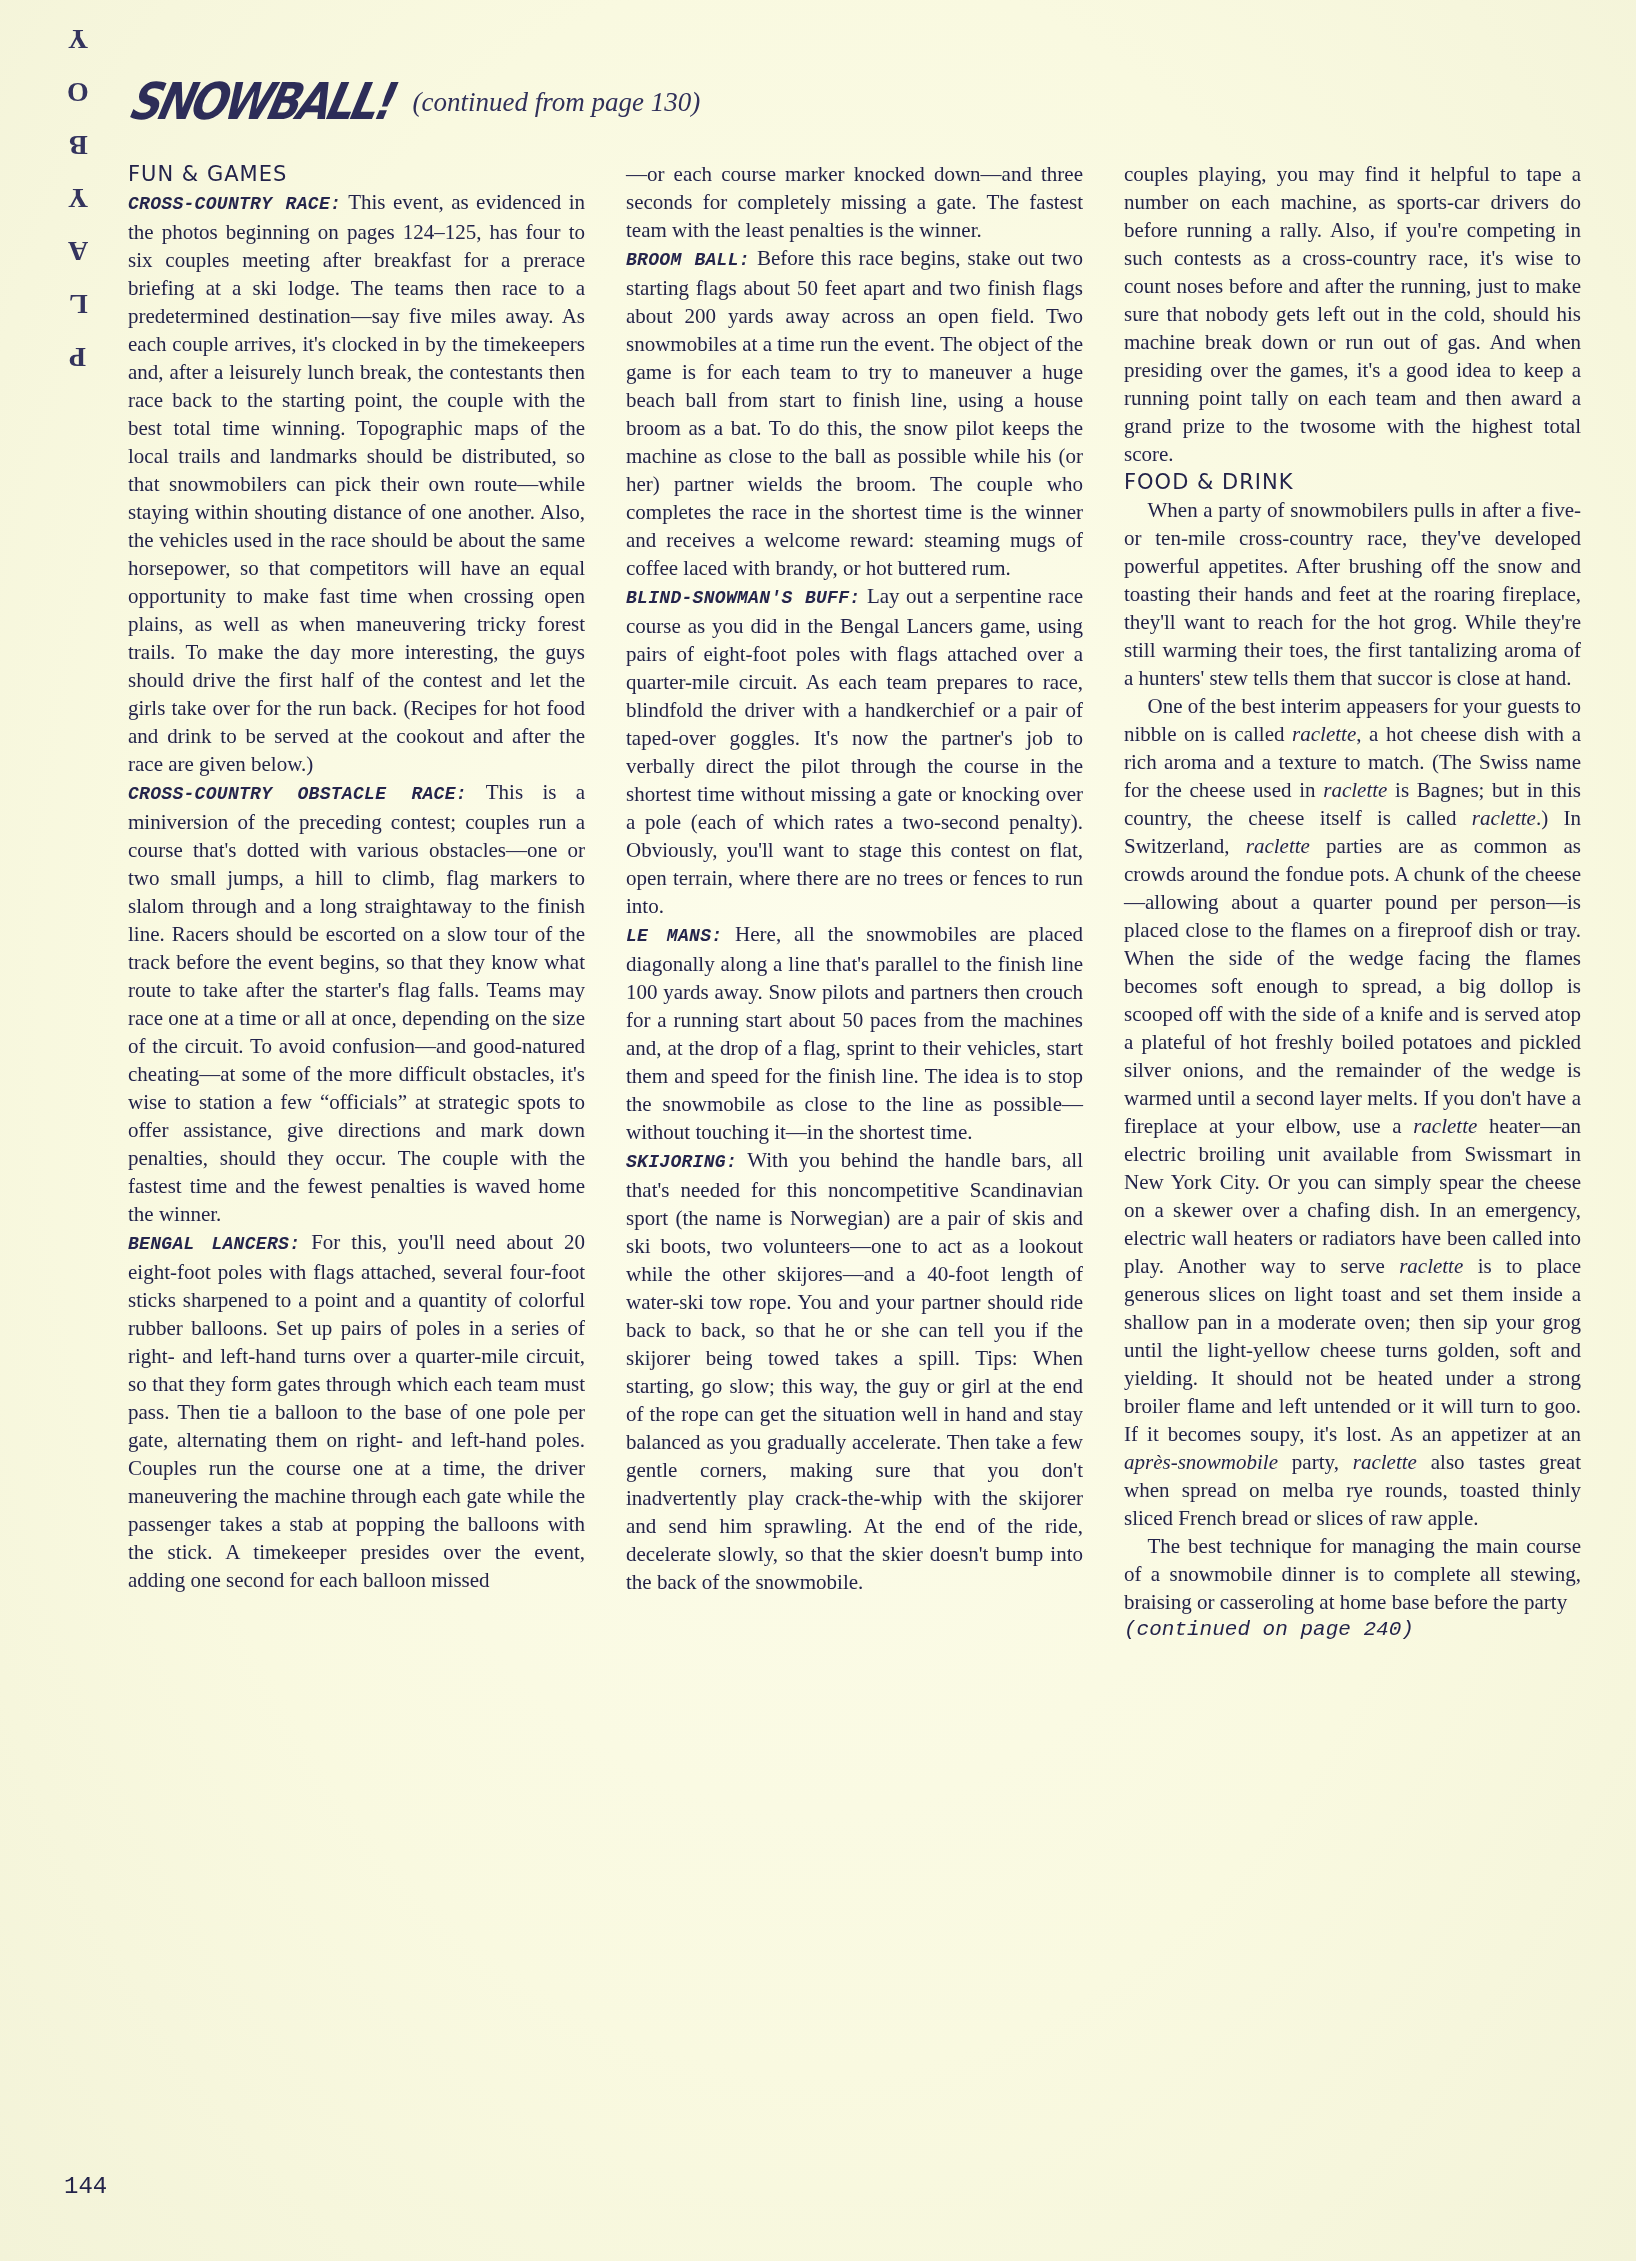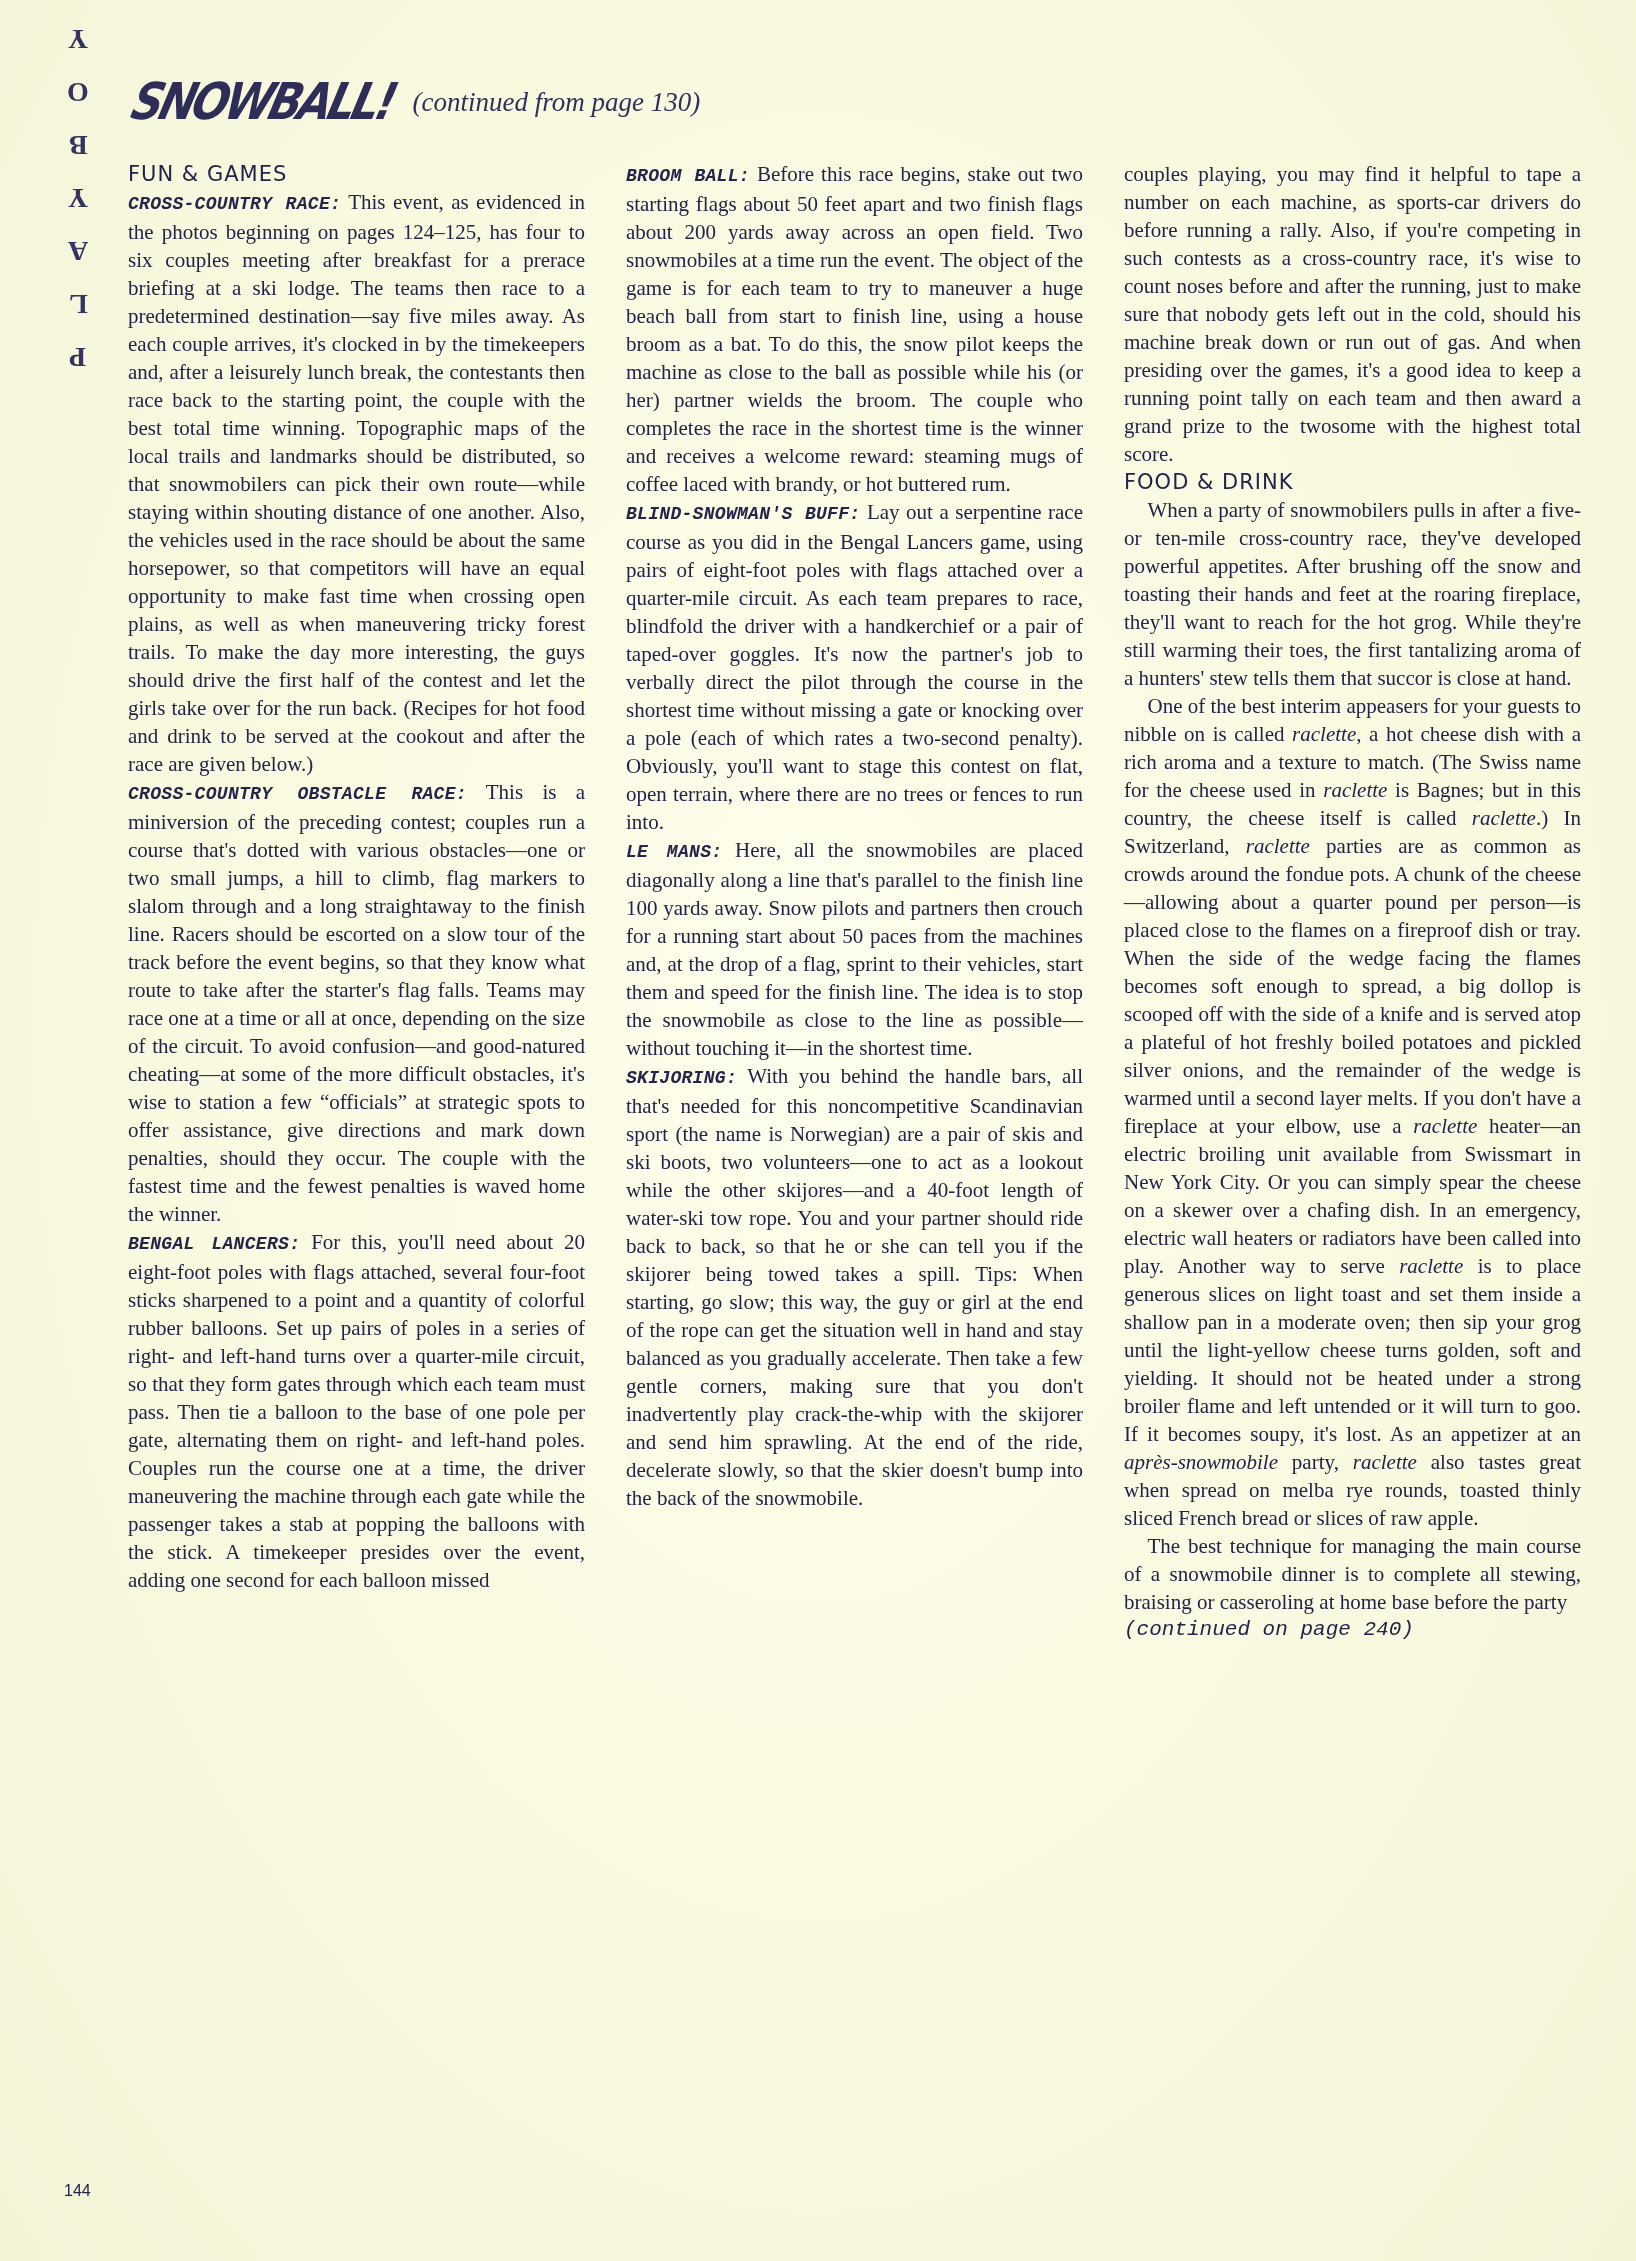--- a/index.html
+++ b/index.html
@@ -125,23 +125,23 @@
   i, .ital { font-style: italic; }
 
   
   #col1 { padding-top: 0; }
   #col1 .lead { margin-top: 0; }
 
   .pagenum {
     position: absolute;
     left: 64px;
     bottom: 61px;
-    font-size: 16px;
+    font-size: 24px;
     color: #23234a;
-    font-family: Liberation Sans, sans-serif;
+    font-family: Liberation Mono, monospace;
   }
   .contnext {
     text-align: right;
     font-style: italic;
     font-size: 21px;
     color: #23234a;
     margin-top: 2.8px;
     font-family: Liberation Mono, monospace;
   }
 </style>
@@ -172,20 +172,21 @@
       <p class="sectionhead gap-before gap-after">FUN &amp; GAMES</p>
 
       <p class="tight"><span class="runin">CROSS-COUNTRY RACE:</span><span> This event, as evidenced in the photos beginning on pages 124–125, has four to six couples meeting after breakfast for a prerace briefing at a ski lodge. The teams then race to a predetermined destination—say five miles away. As each couple arrives, it's clocked in by the timekeepers and, after a leisurely lunch break, the contestants then race back to the starting point, the couple with the best total time winning. Topographic maps of the local trails and landmarks should be distributed, so that snowmobilers can pick their own route—while staying within shouting distance of one another. Also, the vehicles used in the race should be about the same horsepower, so that competitors will have an equal opportunity to make fast time when crossing open plains, as well as when maneuvering tricky forest trails. To make the day more interesting, the guys should drive the first half of the contest and let the girls take over for the run back. (Recipes for hot food and drink to be served at the cookout and after the race are given below.)</span></p>
 
       <p class="tight"><span class="runin">CROSS-COUNTRY OBSTACLE RACE:</span><span> This is a miniversion of the preceding contest; couples run a course that's dotted with various obstacles—one or two small jumps, a hill to climb, flag markers to slalom through and a long straightaway to the finish line. Racers should be escorted on a slow tour of the track before the event begins, so that they know what route to take after the starter's flag falls. Teams may race one at a time or all at once, depending on the size of the circuit. To avoid confusion—and good-natured cheating—at some of the more difficult obstacles, it's wise to station a few “officials” at strategic spots to offer assistance, give directions and mark down penalties, should they occur. The couple with the fastest time and the fewest penalties is waved home the winner.</span></p>
 
       <p class="tight"><span class="runin">BENGAL LANCERS:</span><span> For this, you'll need about 20 eight-foot poles with flags attached, several four-foot sticks sharpened to a point and a quantity of colorful rubber balloons. Set up pairs of poles in a series of right- and left-hand turns over a quarter-mile circuit, so that they form gates through which each team must pass. Then tie a balloon to the base of one pole per gate, alternating them on right- and left-hand poles. Couples run the course one at a time, the driver maneuvering the machine through each gate while the passenger takes a stab at popping the balloons with the stick. A timekeeper presides over the event, adding one second for each balloon missed</span></p>
     </div>
 
     <div class="col" id="col2">
+      <p class="tight">—or each course marker knocked down—and three seconds for completely missing a gate. The fastest team with the least penalties is the winner.</p>
 
       <p class="tight"><span class="runin">BROOM BALL:</span><span> Before this race begins, stake out two starting flags about 50 feet apart and two finish flags about 200 yards away across an open field. Two snowmobiles at a time run the event. The object of the game is for each team to try to maneuver a huge beach ball from start to finish line, using a house broom as a bat. To do this, the snow pilot keeps the machine as close to the ball as possible while his (or her) partner wields the broom. The couple who completes the race in the shortest time is the winner and receives a welcome reward: steaming mugs of coffee laced with brandy, or hot buttered rum.</span></p>
 
       <p class="tight"><span class="runin">BLIND-SNOWMAN'S BUFF:</span><span> Lay out a serpentine race course as you did in the Bengal Lancers game, using pairs of eight-foot poles with flags attached over a quarter-mile circuit. As each team prepares to race, blindfold the driver with a handkerchief or a pair of taped-over goggles. It's now the partner's job to verbally direct the pilot through the course in the shortest time without missing a gate or knocking over a pole (each of which rates a two-second penalty). Obviously, you'll want to stage this contest on flat, open terrain, where there are no trees or fences to run into.</span></p>
 
       <p class="tight"><span class="runin">LE MANS:</span><span> Here, all the snowmobiles are placed diagonally along a line that's parallel to the finish line 100 yards away. Snow pilots and partners then crouch for a running start about 50 paces from the machines and, at the drop of a flag, sprint to their vehicles, start them and speed for the finish line. The idea is to stop the snowmobile as close to the line as possible—without touching it—in the shortest time.</span></p>
 
       <p class="tight"><span class="runin">SKIJORING:</span><span> With you behind the handle bars, all that's needed for this noncompetitive Scandinavian sport (the name is Norwegian) are a pair of skis and ski boots, two volunteers—one to act as a lookout while the other skijores—and a 40-foot length of water-ski tow rope. You and your partner should ride back to back, so that he or she can tell you if the skijorer being towed takes a spill. Tips: When starting, go slow; this way, the guy or girl at the end of the rope can get the situation well in hand and stay balanced as you gradually accelerate. Then take a few gentle corners, making sure that you don't inadvertently play crack-the-whip with the skijorer and send him sprawling. At the end of the ride, decelerate slowly, so that the skier doesn't bump into the back of the snowmobile.</span></p>
 
     </div>

